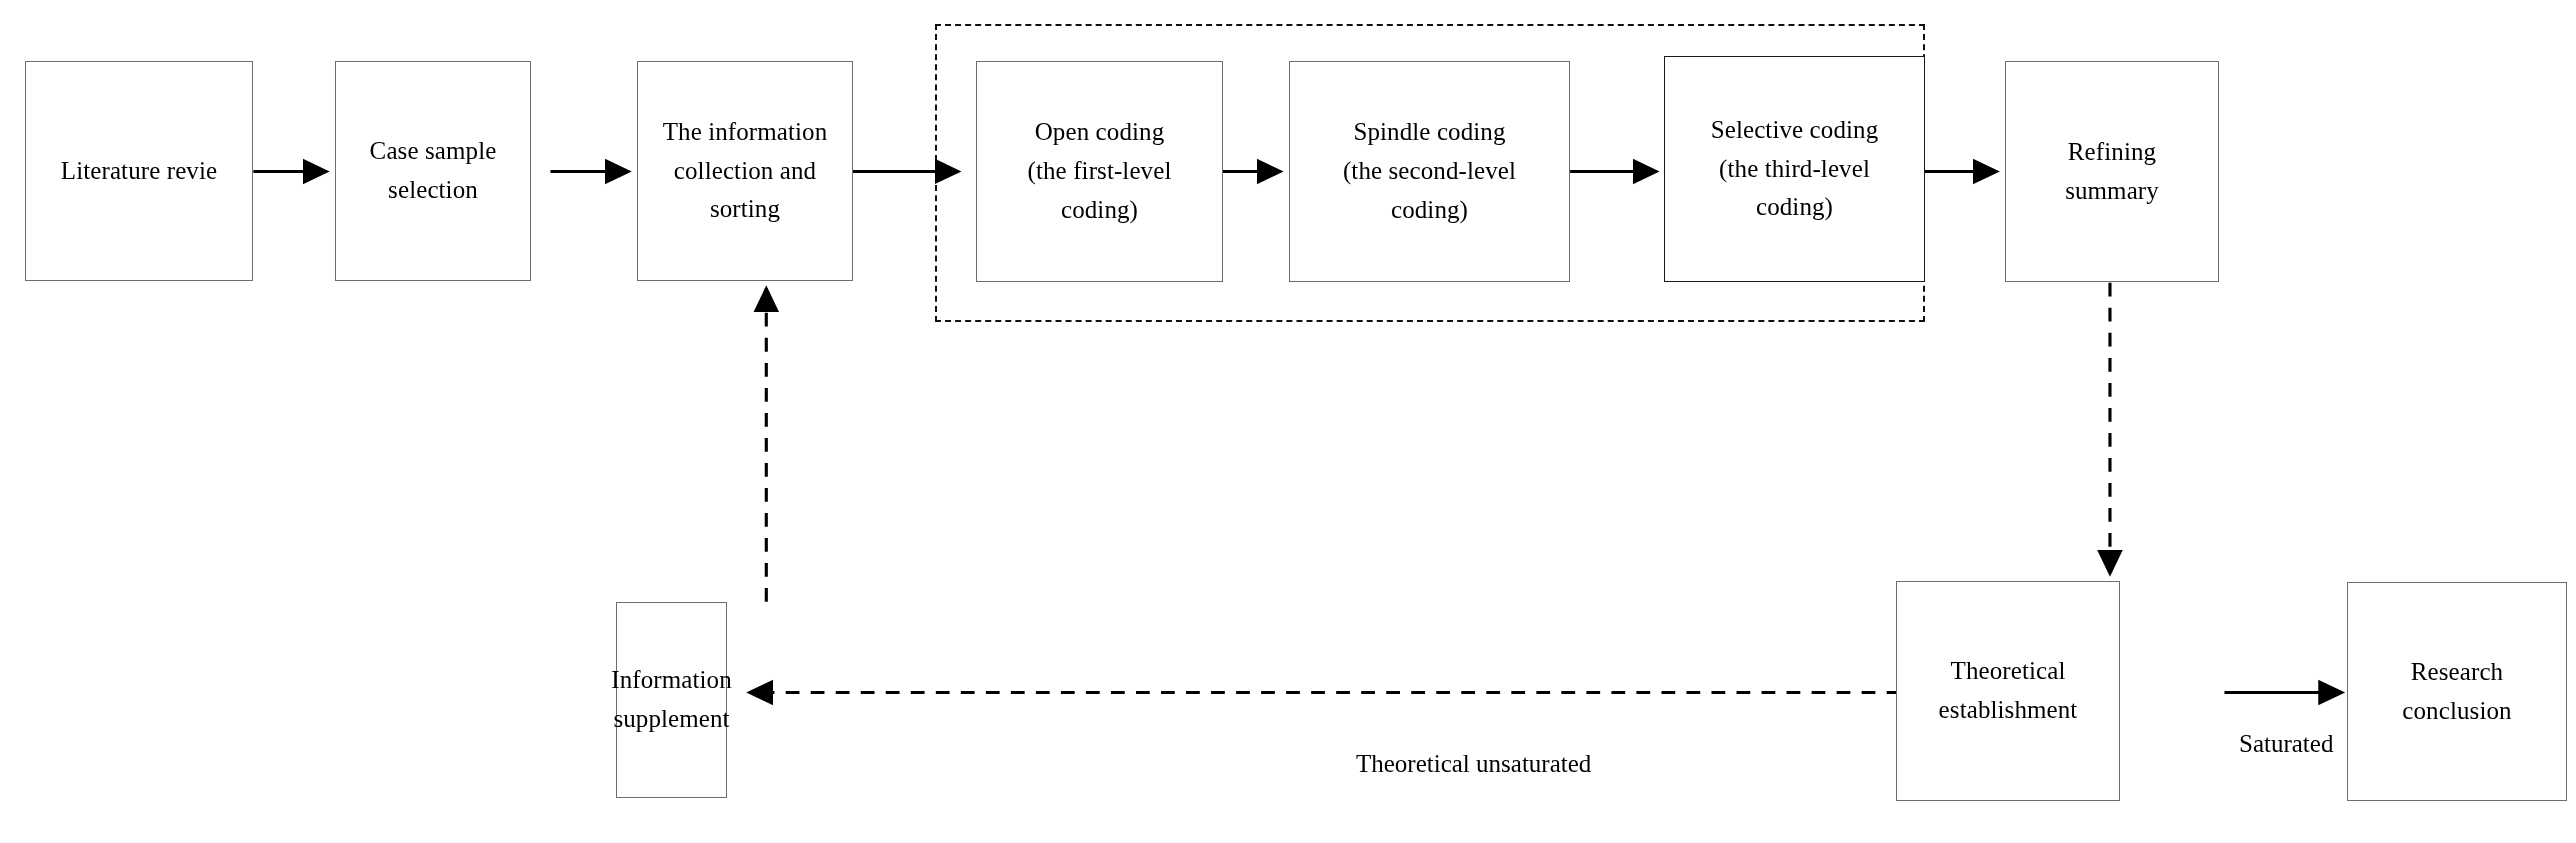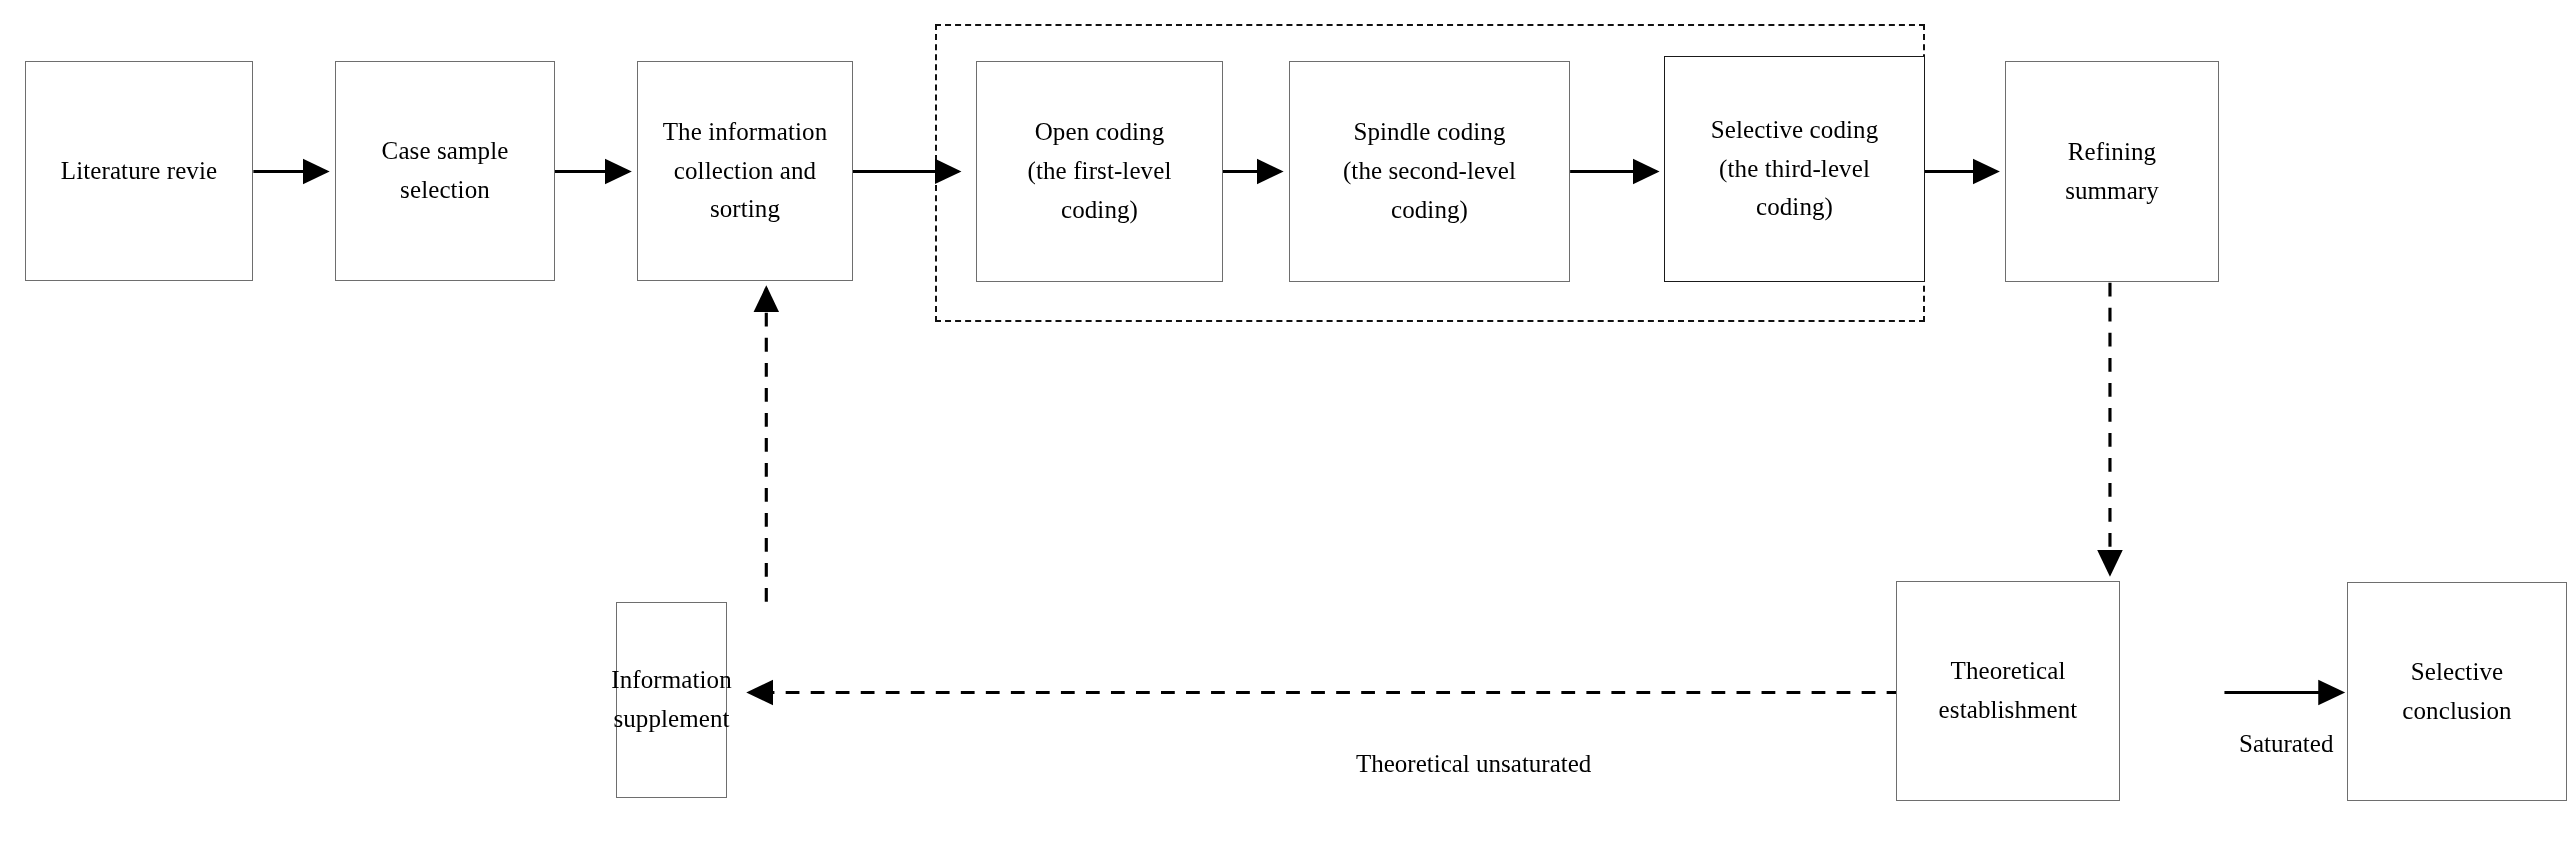--- a/index.html
+++ b/index.html
@@ -121,21 +121,21 @@
 
     <g>
       <line x1="1225" y1="962" x2="1225" y2="461" stroke="#000000" stroke-width="5" stroke-dasharray="22,18" marker-end="url(#ahd)"></line>
     </g>
   </svg>
 
   <div class="box" style="left:25px; top:61px; width:228px; height:220px;align-items:center;">
     <span class="box-label">Literature revie</span>
   </div>
 
-  <div class="box" style="left:335px; top:61px; width:220px; height:220px;">
+  <div class="box" style="left:335px; top:61px; width:196px; height:220px;">
     <span class="box-label">Case sample
 selection</span>
   </div>
 
   <div class="box" style="left:637px; top:61px; width:216px; height:220px;">
     <span class="box-label">The information
 collection and
 sorting</span>
   </div>
 
@@ -166,21 +166,21 @@
     <span class="box-label">Information
 supplement</span>
   </div>
 
   <div class="box" style="left:1896px; top:581px; width:224px; height:220px;">
     <span class="box-label">Theoretical
 establishment</span>
   </div>
 
   <div class="box" style="left:2347px; top:582px; width:220px; height:219px;">
-    <span class="box-label">Selective
+    <span class="box-label">Research
 conclusion</span>
   </div>
 
   <div class="caption" style="left:1356px; top:746px;">Theoretical unsaturated</div>
 
   <div class="caption" style="left:2239px; top:726px;">Saturated</div>
 
 </div>
 
 

